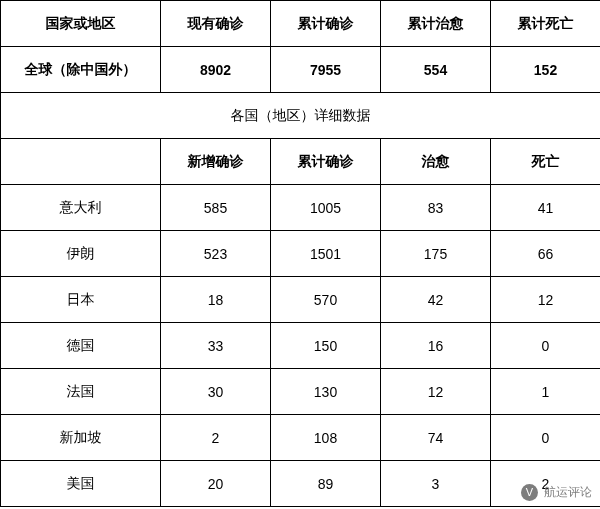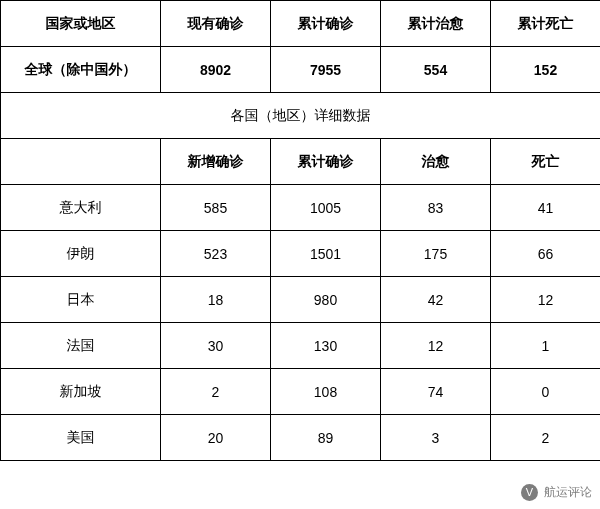--- a/index.html
+++ b/index.html
@@ -132,23 +132,30 @@
     <tr>
       <td class="country-name">伊朗</td>
       <td class="num">523</td>
       <td class="num">1501</td>
       <td class="num">175</td>
       <td class="num">66</td>
     </tr>
     <tr>
       <td class="country-name">日本</td>
       <td class="num">18</td>
-      <td class="num">980</td>
+      <td class="num">570</td>
       <td class="num">42</td>
       <td class="num">12</td>
+    </tr>
+    <tr>
+      <td class="country-name">德国</td>
+      <td class="num">33</td>
+      <td class="num">150</td>
+      <td class="num">16</td>
+      <td class="num">0</td>
     </tr>
     <tr>
       <td class="country-name">法国</td>
       <td class="num">30</td>
       <td class="num">130</td>
       <td class="num">12</td>
       <td class="num">1</td>
     </tr>
     <tr>
       <td class="country-name">新加坡</td>

